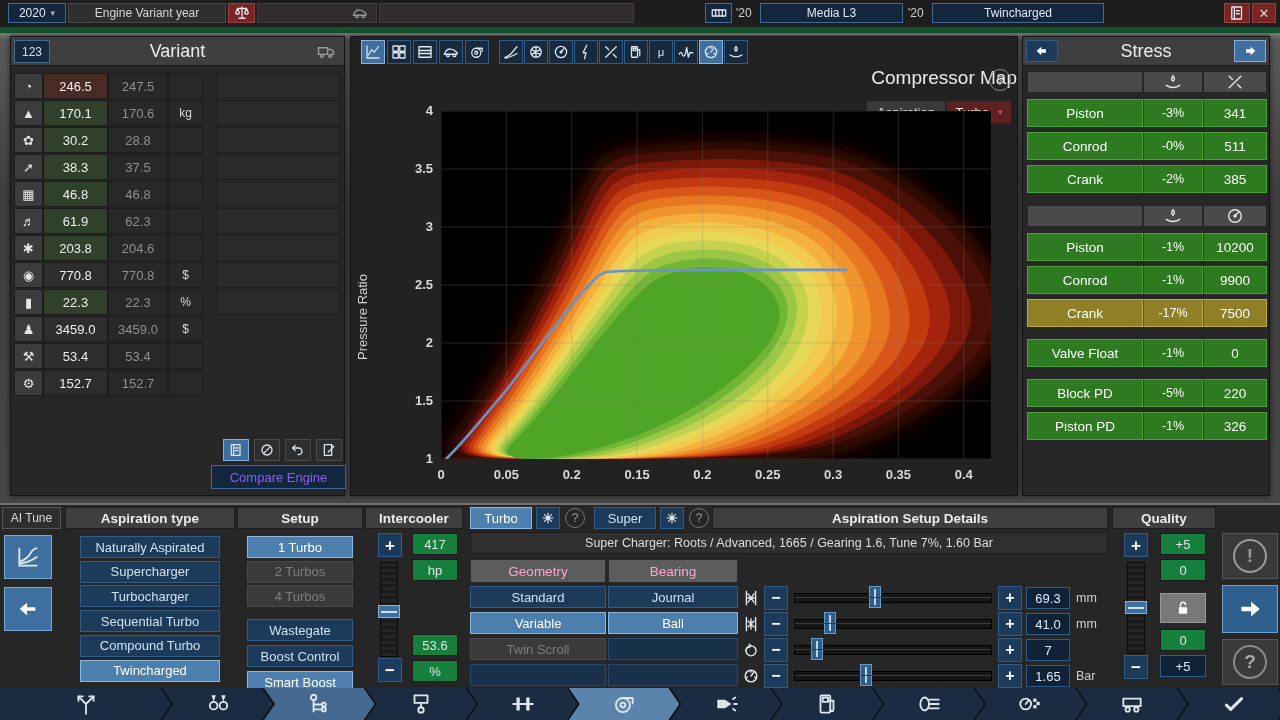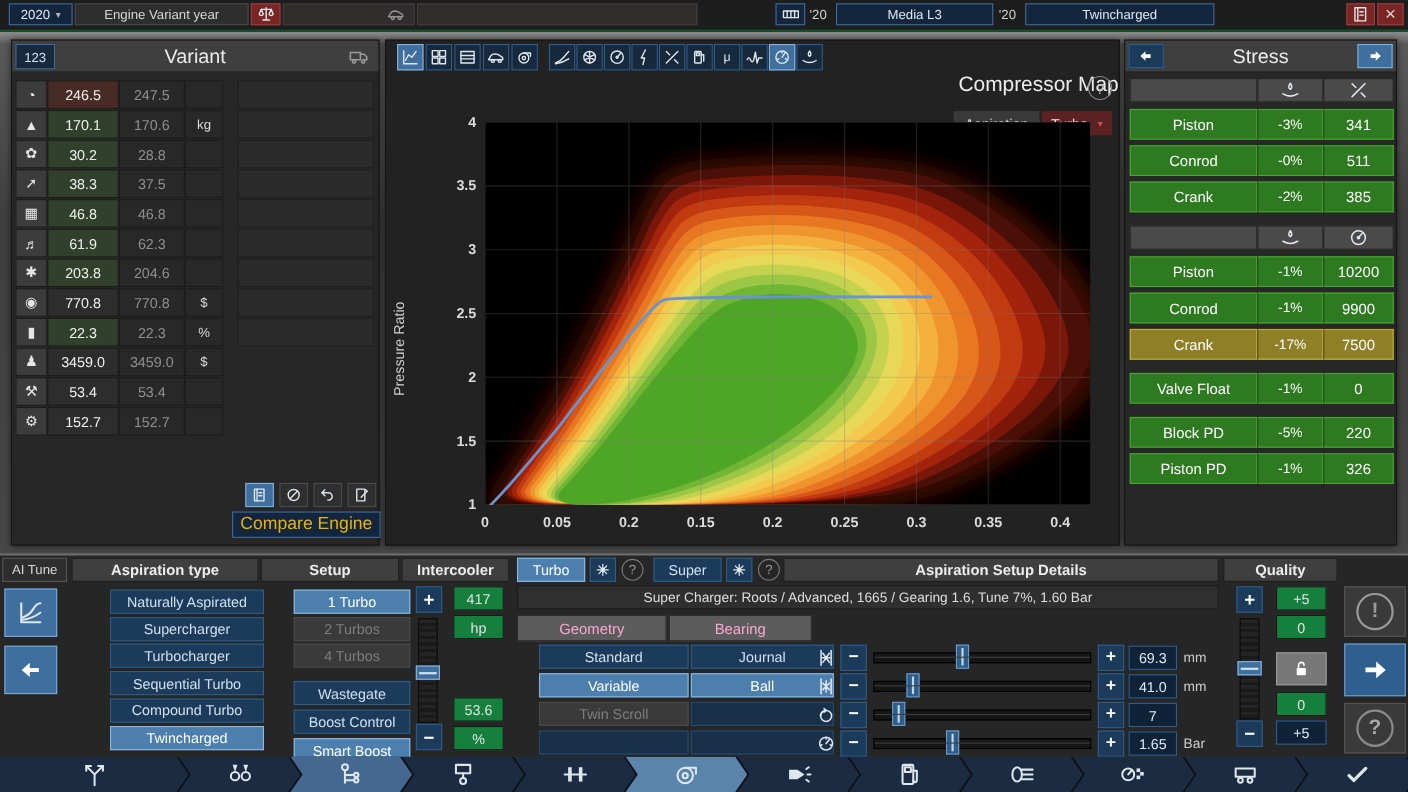--- a/index.html
+++ b/index.html
@@ -7,21 +7,21 @@
     width:1280px;height:720px;overflow:hidden;position:relative;
     font-family:"Liberation Sans","DejaVu Sans",sans-serif;
     background:linear-gradient(180deg,#6d6d6d 0px,#8a8a8a 30px,#5a5a5a 40px,#3f3f3f 200px,#474747 500px,#6a6a6a 700px,#555 720px);
     color:#e8e8e8;-webkit-font-smoothing:antialiased;
   }
   .abs{position:absolute;}
   svg{display:block;}
   .ico svg{width:100%;height:100%;stroke:#dfe7ee;fill:none;stroke-width:1.7;stroke-linecap:round;stroke-linejoin:round;}
 
   
-  #topbar{left:0;top:0;width:1280px;height:27px;background:#1d1d1d;border-bottom:2px solid #14532d;}
+  #topbar{left:0;top:0;width:1280px;height:27px;background:#1d1d1d;border-bottom:6px solid #14532d;}
   .tb-chip{position:absolute;top:3px;height:20px;display:flex;align-items:center;justify-content:center;
     font-size:12px;color:#d6d6d6;background:#2e2e2e;border:1px solid #484848;box-sizing:border-box;}
   .tb-blue{background:#14263d;border:1px solid #3f6b99;color:#dce8f4;}
   .tb-red{background:#7a2424;border:1px solid #964040;}
   .tb-plain{background:#322d2d;border:1px solid #423c3c;}
   .caret{font-size:9px;color:#b0b0b0;margin-left:5px;}
 
   
   .panel{position:absolute;top:36px;height:460px;background:#272727;border:1px solid #151515;box-sizing:border-box;box-shadow:0 0 6px rgba(0,0,0,.55);}
   .phead{position:absolute;left:0;top:0;right:0;height:28px;background:#3f3f3f;display:flex;align-items:center;justify-content:center;
@@ -42,21 +42,21 @@
   .vrow .cv1.red{background:#492b25;}
   .vrow .cv2{width:60px;background:#282828;color:#8f8f8f;}
   .vrow .cu{width:35px;background:#282828;color:#dadada;font-size:12px;}
   #variant-empty{position:absolute;left:205px;top:36px;width:124px;}
   .erow{height:26px;margin-bottom:1px;background:#2b2b2b;border:1px solid #1f1f1f;box-sizing:border-box;}
   #compare-tools{position:absolute;left:212px;top:402px;display:flex;gap:5px;}
   .ct-btn{width:26px;height:22px;background:#2f2f2f;border:1px solid #4a4a4a;box-sizing:border-box;padding:2px;}
   .ct-btn.sel{background:#3f6f9e;border-color:#7fb0dd;}
   .ct-btn svg{stroke-width:1.9;}
   #compare-btn{position:absolute;left:200px;top:428px;width:135px;height:24px;background:#14263d;border:1px solid #3f6b99;
-    color:#eab308;font-size:16px;display:flex;align-items:center;justify-content:center;box-sizing:border-box;}
+    color:#8b5cf6;font-size:13px;display:flex;align-items:center;justify-content:center;box-sizing:border-box;}
 
   
   #map-panel{left:350px;width:668px;background:#222;}
   .tool-btn{position:absolute;top:3px;width:24px;height:24px;background:#16293d;border:1px solid #2e5d8a;box-sizing:border-box;padding:2px;}
   .tool-btn.sel{background:#3f6f9e;border-color:#8ab4de;}
   #map-title{position:absolute;left:0;right:0;top:30px;text-align:right;font-size:19px;color:#ececec;padding-left:40px;}
   #map-help{position:absolute;left:638px;top:32px;width:20px;height:20px;border:1.5px solid #8a8a8a;border-radius:50%;
     color:#bdbdbd;font-size:13px;display:flex;align-items:center;justify-content:center;}
   #asp-chip{position:absolute;left:516px;top:64px;width:78px;height:22px;background:#3a3a3a;color:#e4e4e4;font-size:13px;
     display:flex;align-items:center;justify-content:center;}
@@ -85,21 +85,21 @@
   .srow.warn .sc{background:#8f7f26;border:1px solid #bfae3c;border-left-width:0;}
   .srow.warn .sc.l{border-left-width:1px;}
   .srow .sc + .sc{border-left:1px solid rgba(0,0,0,.35) !important;}
   .sgap{height:7px;}
 
   
   #bottom{left:0;top:503px;width:1280px;height:183px;background:#262626;border-top:2px solid #6f6f6f;position:absolute;}
   .bhead{position:absolute;top:2px;height:22px;background:#3f3f3f;color:#ececec;font-weight:bold;font-size:13.5px;
     display:flex;align-items:center;justify-content:center;border:1px solid #1c1c1c;box-sizing:border-box;}
   .opt{position:absolute;height:22px;background:#1c3a5a;border:1px solid #2e5d8a;box-sizing:border-box;color:#cfe0f0;
-    font-size:13px;display:flex;align-items:center;justify-content:center;margin-left:20px;}
+    font-size:13px;display:flex;align-items:center;justify-content:center;}
   .opt.sel{background:#4d7fae;border-color:#8ab8e0;color:#ffffff;}
   .opt.dis{background:#3a3a3a;border-color:#4a4a4a;color:#7d7d7d;}
   .opt.empty{background:#18304a;border-color:#254a6e;}
   .sq-btn{position:absolute;width:24px;height:24px;background:#1c3a5a;border:1px solid #2e5d8a;box-sizing:border-box;
     color:#fff;font-size:17px;font-weight:bold;display:flex;align-items:center;justify-content:center;line-height:1;}
   .vbox{position:absolute;width:46px;height:22px;background:#15803d;border:1px solid #1a1a1a;box-sizing:border-box;
     color:#e2e2e2;font-size:13px;display:flex;align-items:center;justify-content:center;}
   .vbox.blue{background:#0f2238;border:1px solid #2e5d8a;color:#dcebf8;}
   .vtrack{position:absolute;width:18px;background:#1d1d1d;border:1px solid #0c0c0c;box-sizing:border-box;
     background-image:repeating-linear-gradient(180deg,#242424 0 3px,#1a1a1a 3px 6px);}

